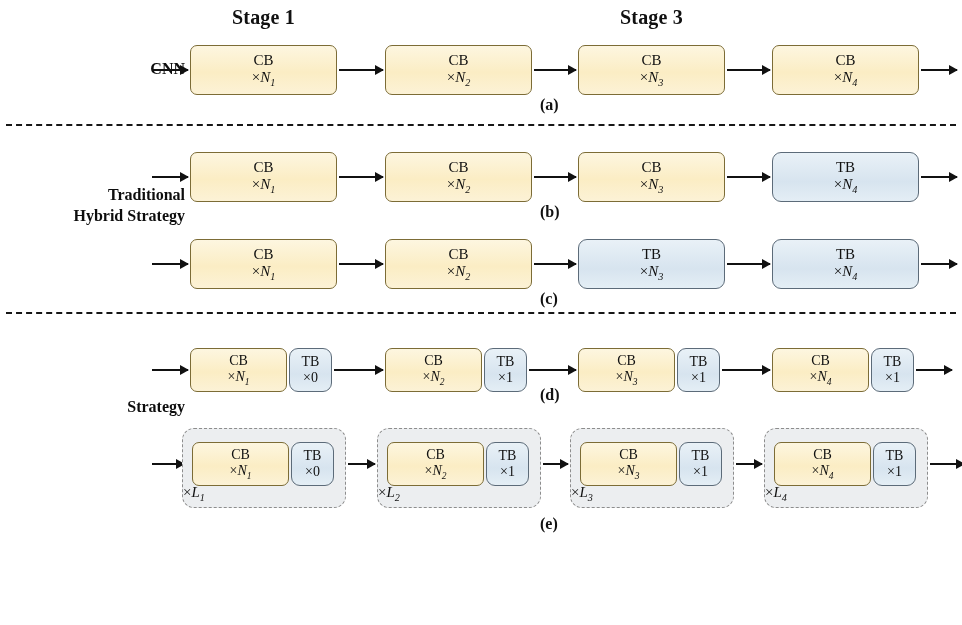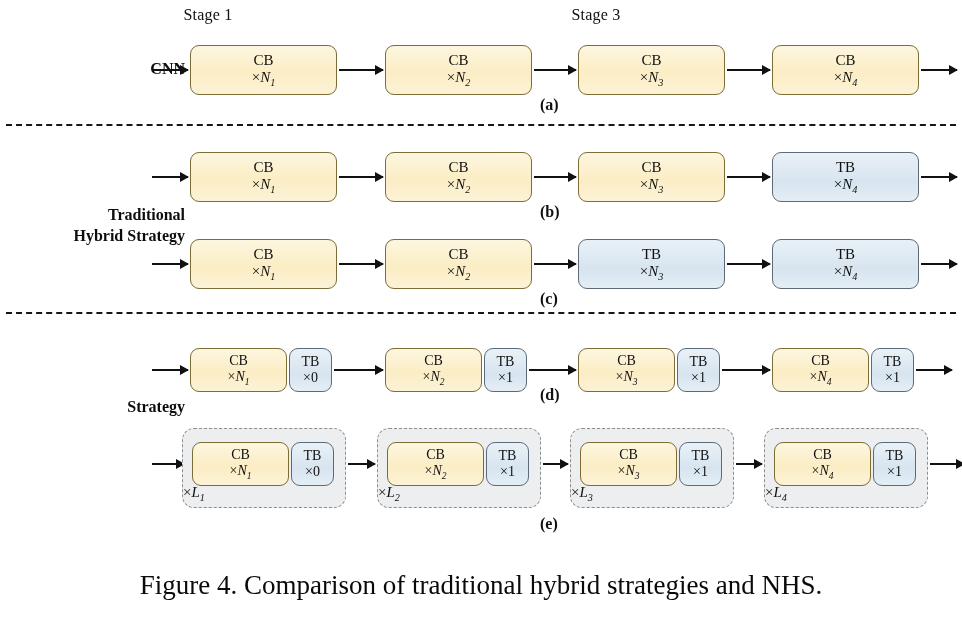--- a/index.html
+++ b/index.html
@@ -18,23 +18,23 @@
   #figure {
     position: absolute;
     left: 0; top: 0;
     width: 962px; height: 625px;
   }
   
   .stage-header {
     position: absolute;
     top: 6px;
     width: 160px;
-    text-align: left;
-    font-weight: normal;
-    font-size: 16px;
+    text-align: center;
+    font-weight: bold;
+    font-size: 20px;
     letter-spacing: 0.2px;
   }
   
   .row-label {
     position: absolute;
     width: 180px;
     text-align: right;
     font-weight: bold;
     font-size: 16px;
     line-height: 21px;
@@ -66,20 +66,21 @@
   }
   .block .b-mult {
     font-size: 15px;
     font-family: "Liberation Serif", serif;
     font-style: italic;
   }
   .block .b-mult .non-italic { font-style: normal; }
   .cb {
     background: linear-gradient(180deg,#fdf6e0 0%,#fbedc4 55%,#fcf2d6 100%);
     border-color: #7c6c36;
+    border-radius: 7px;
   }
   .tb {
     background: linear-gradient(180deg,#e9f1f7 0%,#d7e4ef 60%,#e4eef5 100%);
     border-color: #5c6b79;
   }
   .block.small .b-type { font-size: 14px; }
   .block.small .b-mult { font-size: 14px; }
 
   
   .arrow {
@@ -136,21 +137,21 @@
 </style>
 </head>
 <body>
 
 <div id="figure">
     <div class="stage-header" style="left: 183.5px;">Stage 1</div>
     <div class="stage-header" style="left: 571.5px;">Stage 3</div>
     <div class="row-label" style="left: 5px; top: 58px;">
       <div>CNN</div>
     </div>
-    <div class="row-label" style="left: 5px; top: 204px;">
+    <div class="row-label" style="left: 5px; top: 184px;">
       <div>Traditional</div>
       <div>Hybrid Strategy</div>
     </div>
     <div class="row-label" style="left: 5px; top: 396px;">
       <div>Strategy</div>
     </div>
     <div class="separator" style="top: 124px;"></div>
     <div class="separator" style="top: 312px;"></div>
     <div class="arrow" style="left: 152px; top: 69px; width: 36px;"></div>
     <div class="block cb" style="left: 190px; top: 45px; width: 147px; height: 50px;">
@@ -299,14 +300,13 @@
     <div class="block cb small" style="left: 774px; top: 442px; width: 97px; height: 44px;">
       <div class="b-type">CB</div>
       <div class="b-mult"><span class="non-italic">×</span><i>N</i><sub><i>4</i></sub></div>
     </div>
     <div class="block tb small" style="left: 873px; top: 442px; width: 43px; height: 44px;">
       <div class="b-type">TB</div>
       <div class="b-mult"><span class="non-italic">×</span><span class="non-italic">1</span></div>
     </div>
     <div class="arrow" style="left: 930px; top: 463px; width: 34px;"></div>
     <div class="panel-tag" style="left: 540px; top: 515px;">(e)</div>
-    <div class="caption">Figure 4. Comparison of traditional hybrid strategies and NHS.</div>
   </div>
 
 </body></html>

